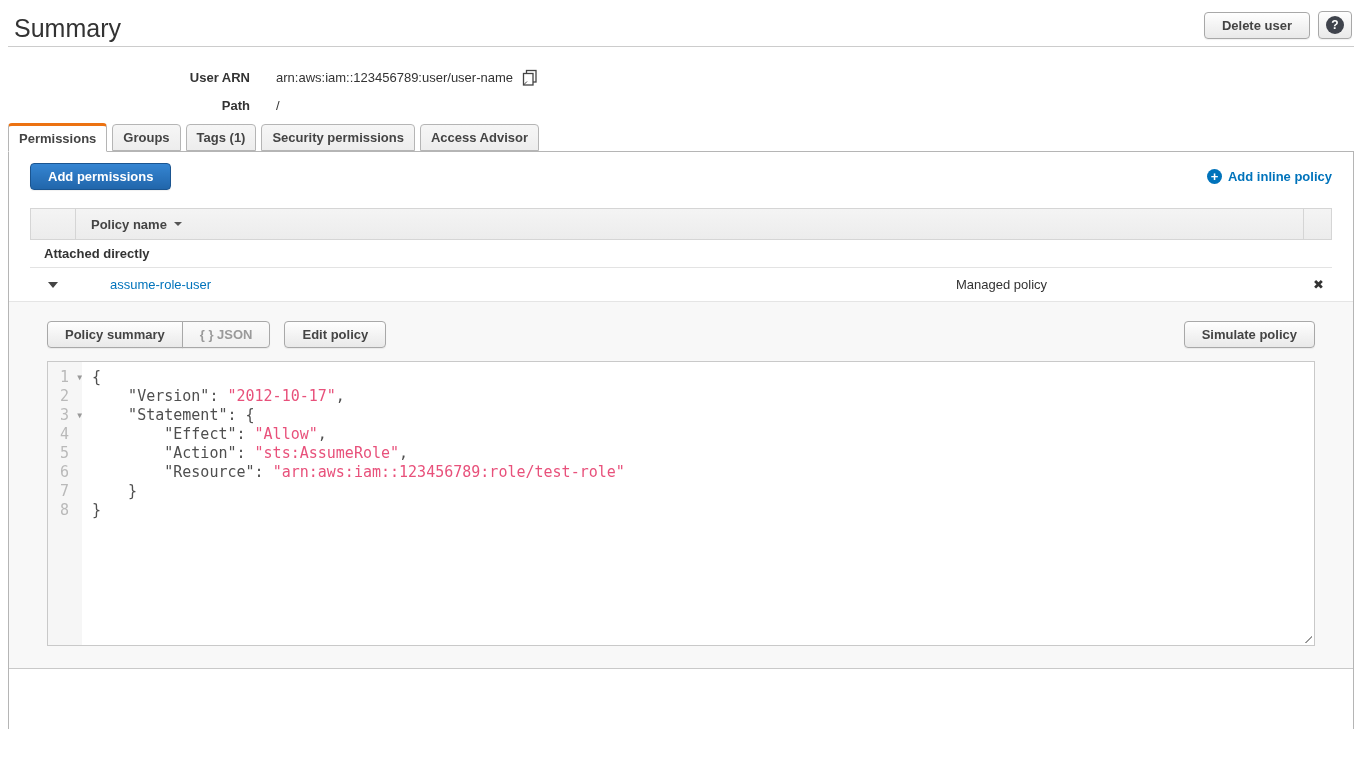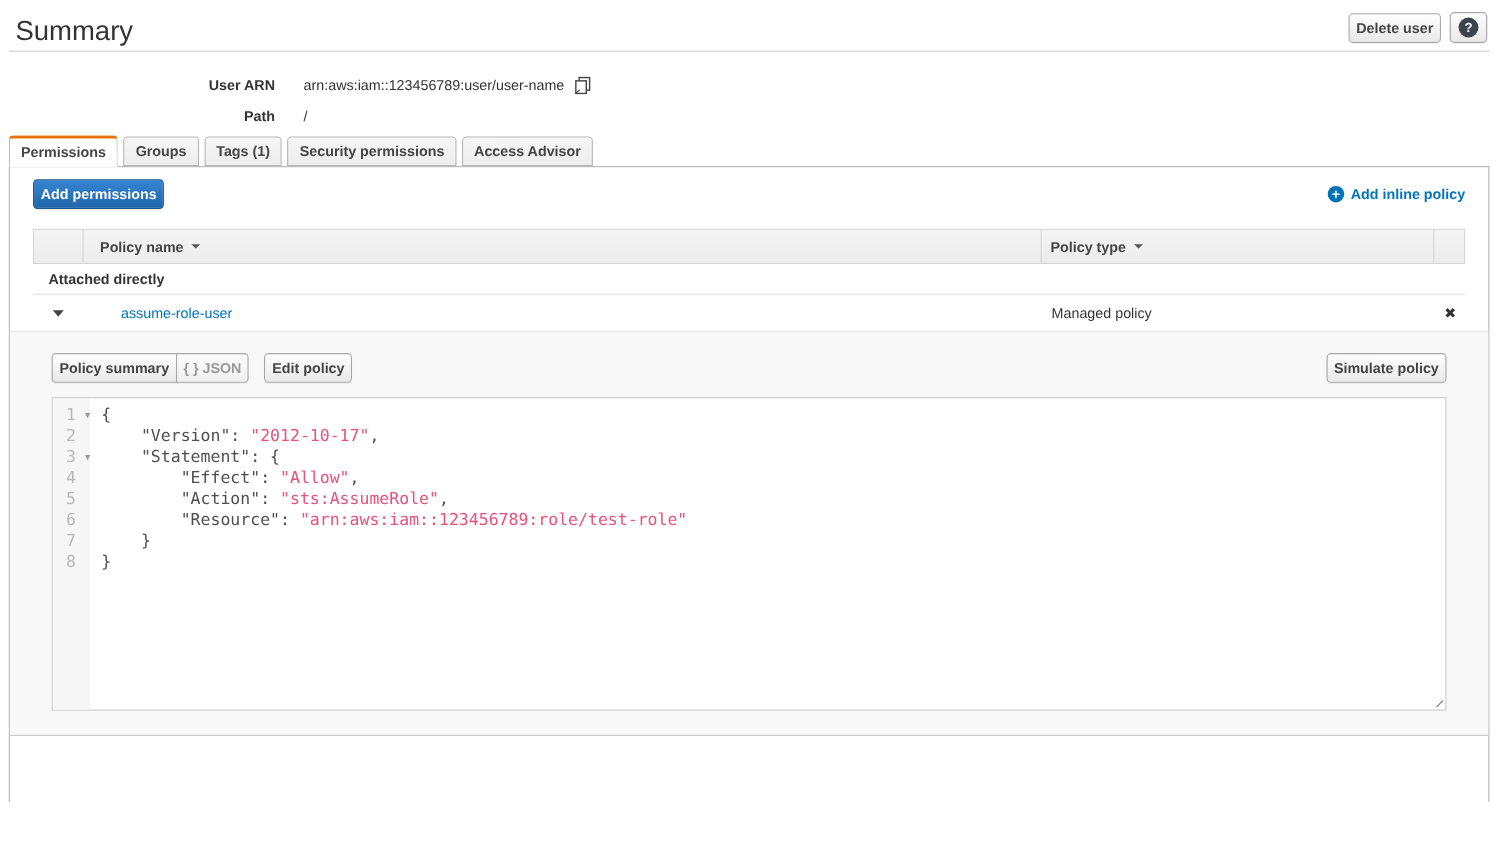--- a/index.html
+++ b/index.html
@@ -10,21 +10,21 @@
     font-family:"Liberation Sans", sans-serif; font-size:13px;
   }
   
   .topbar { position:relative; margin:0 8px; height:47px; border-bottom:1px solid #ccc; }
   .page-title { margin:4px; padding:10px 2px 0; font-size:25px; font-weight:400; color:#333; display:inline-block; }
   .header-actions { position:absolute; right:2px; top:11px; display:flex; gap:8px; align-items:center; }
   .btn {
     display:inline-flex; align-items:center; justify-content:center;
     background:linear-gradient(#fefefe,#e9e9e9); border:1px solid #a8a8a8; border-radius:4px;
     font-family:"Liberation Sans",sans-serif; font-weight:700; font-size:13px; color:#444;
-    padding:5px 6px; cursor:pointer; box-shadow:0 1px 1px rgba(0,0,0,.06); white-space:nowrap;
+    padding:5px 17px; cursor:pointer; box-shadow:0 1px 1px rgba(0,0,0,.06); white-space:nowrap;
   }
   .btn-help { padding:4px 7px; }
   .help-circle { width:18px; height:18px; border-radius:50%; background:#3f434c; color:#fff;
     font-size:12px; font-weight:700; display:flex; align-items:center; justify-content:center; }
   
   .details { margin:16px 0 4px; }
   .field-row { display:flex; align-items:center; height:28px; }
   .field-label { width:250px; text-align:right; font-weight:700; color:#333; flex:none; }
   .field-value { margin-left:26px; display:flex; align-items:center; gap:9px; color:#333; }
   .copy-icon { cursor:pointer; display:inline-flex; }
@@ -152,24 +152,20 @@
     </a>
   </div>
 
   <div class="ptable">
     <div class="thead">
       <div class="th th-arrow"></div>
       <div class="th th-name">
         <span>Policy name</span>
         <span class="sort-caret"></span>
       </div>
-      <div class="th th-type">
-        <span>Policy type</span>
-        <span class="sort-caret"></span>
-      </div>
       <div class="th th-action"></div>
     </div>
     <div class="group-row">
       <span>Attached directly</span>
     </div>
     <div class="policy-row">
       <div class="cell-arrow">
         <span class="expand-caret"></span>
       </div>
       <div class="cell-name">

